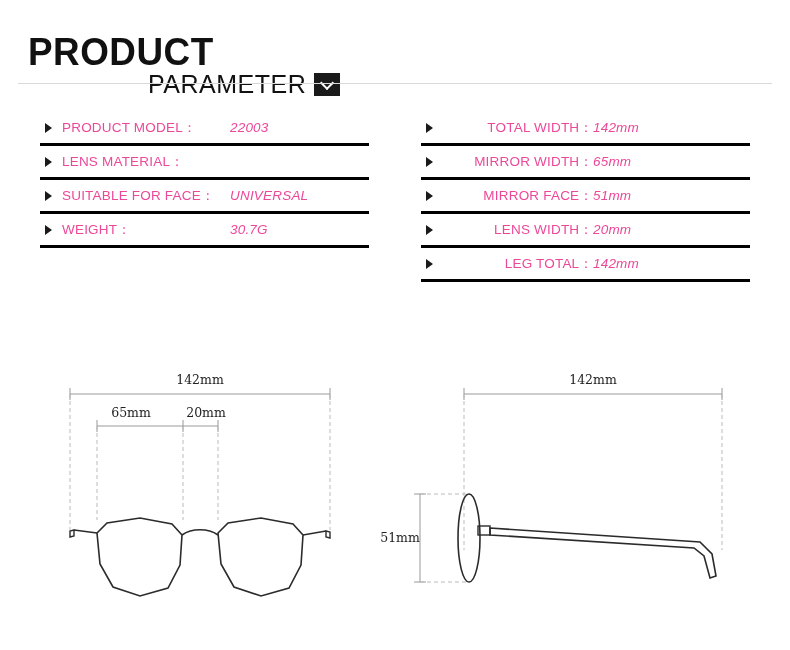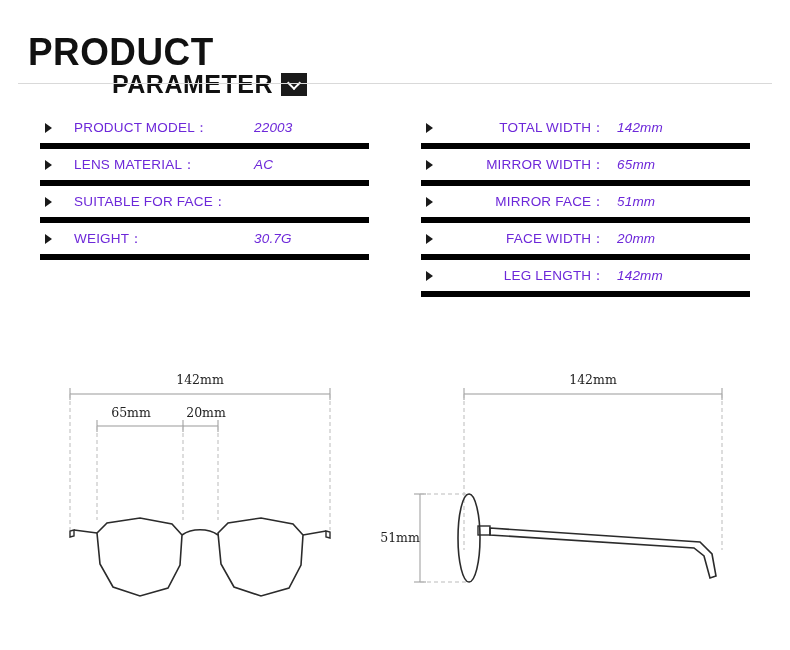--- a/index.html
+++ b/index.html
@@ -34,24 +34,25 @@
     transform-origin: left center;
   }
   .title-sub-row {
     display: flex;
     align-items: center;
     margin-top: 2px;
     margin-left: 84px;
   }
   .title-sub {
     font-size: 25px;
-    font-weight: bold;
+    font-weight: normal;
     letter-spacing: 0.5px;
     color: #111111;
     line-height: 1;
+    margin-left: 36px;
   }
   .title-chev {
     width: 26px;
     height: 23px;
     background: #1a1a1a;
     margin-left: 8px;
     position: relative;
   }
   .title-chev::after {
     content: "";
@@ -80,24 +81,23 @@
     box-sizing: border-box;
     gap: 52px;
   }
   .spec-col {
     flex: 1;
   }
   .spec-row {
     display: flex;
     align-items: center;
     height: 31px;
-    border-bottom: 6px solid #000000;
+    border-bottom: 3px solid #000000;
     font-size: 13.5px;
-    color: #6d28d9;
-    gap: 12px;
+    color: #ec4899;
   }
   .spec-row .arrow {
     width: 16px;
     flex: 0 0 16px;
     display: flex;
     align-items: center;
     justify-content: center;
   }
   .arrow i {
     display: block;
@@ -155,27 +155,27 @@
           <i></i>
         </span>
       <span class="spec-label">PRODUCT MODEL：</span>
       <span class="spec-value">22003</span>
     </div>
     <div class="spec-row">
       <span class="arrow">
           <i></i>
         </span>
       <span class="spec-label">LENS MATERIAL：</span>
-      <span class="spec-value">AC</span>
     </div>
     <div class="spec-row">
       <span class="arrow">
           <i></i>
         </span>
       <span class="spec-label">SUITABLE FOR FACE：</span>
+      <span class="spec-value">UNIVERSAL</span>
     </div>
     <div class="spec-row">
       <span class="arrow">
           <i></i>
         </span>
       <span class="spec-label">WEIGHT：</span>
       <span class="spec-value">30.7G</span>
     </div>
   </div>
 
@@ -198,28 +198,28 @@
       <span class="arrow">
           <i></i>
         </span>
       <span class="spec-label">MIRROR FACE：</span>
       <span class="spec-value">51mm</span>
     </div>
     <div class="spec-row">
       <span class="arrow">
           <i></i>
         </span>
-      <span class="spec-label">FACE WIDTH：</span>
+      <span class="spec-label">LENS WIDTH：</span>
       <span class="spec-value">20mm</span>
     </div>
     <div class="spec-row">
       <span class="arrow">
           <i></i>
         </span>
-      <span class="spec-label">LEG LENGTH：</span>
+      <span class="spec-label">LEG TOTAL：</span>
       <span class="spec-value">142mm</span>
     </div>
   </div>
 </div>
 
 <div class="diagrams">
   <svg width="790" height="320" viewBox="0 0 790 320" xmlns="http://www.w3.org/2000/svg">
 
     <g>
 

